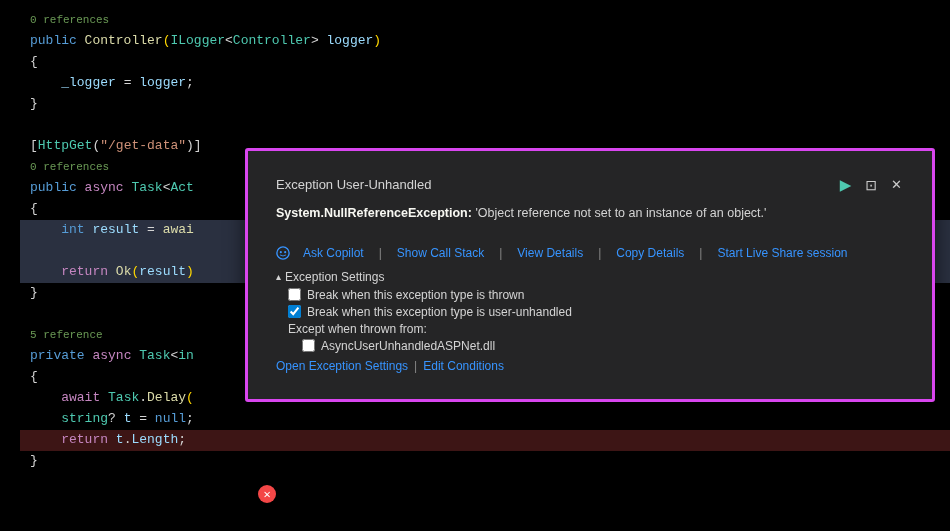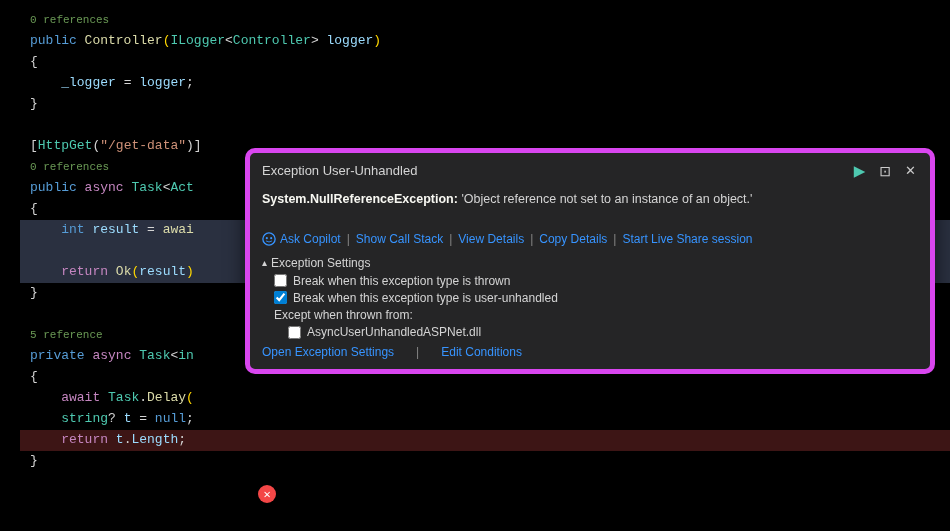--- a/index.html
+++ b/index.html
@@ -63,23 +63,23 @@
       z-index: 5;
     }
 
     
     .exception-popup {
       position: absolute;
       top: 148px;
       left: 245px;
       width: 690px;
       background: #252526;
-      border: 5px solid #d946ef;
-      border-radius: 10px;
-      padding: 0;
+      border: 3px solid #d946ef;
+      border-radius: 3px;
+      padding: 16px;
       z-index: 10;
       box-shadow: 0 4px 20px rgba(0,0,0,0.6);
     }
 
     .popup-header {
       display: flex;
       align-items: center;
       justify-content: space-between;
       padding: 8px 10px 6px 12px;
       border-bottom: none;
@@ -126,21 +126,21 @@
     }
 
     .exception-message strong {
       color: #f8f8f2;
       font-weight: 600;
     }
 
     .action-links {
       display: flex;
       align-items: center;
-      gap: 0;
+      gap: 9px;
       margin-bottom: 10px;
       font-size: 12px;
     }
 
     .action-link {
       color: #3794ff;
       cursor: pointer;
       text-decoration: none;
       white-space: nowrap;
     }
@@ -197,40 +197,40 @@
 
     .except-label {
       margin-left: 12px;
       margin-bottom: 3px;
       font-size: 12px;
       color: #d4d4d4;
     }
 
     .dll-checkbox-row {
       display: flex;
-      align-items: flex-end;
+      align-items: flex-start;
       margin-left: 26px;
       margin-bottom: 6px;
     }
 
     .dll-checkbox-row input[type="checkbox"] {
       margin-right: 6px;
       width: 13px;
       height: 13px;
     }
 
     .dll-label {
       font-size: 12px;
       color: #d4d4d4;
     }
 
     .bottom-links {
       display: flex;
       align-items: center;
-      gap: 16px;
+      gap: 0;
       font-size: 12px;
       margin-top: 4px;
     }
 
     .bottom-link {
       color: #3794ff;
       cursor: pointer;
       text-decoration: none;
     }
 

